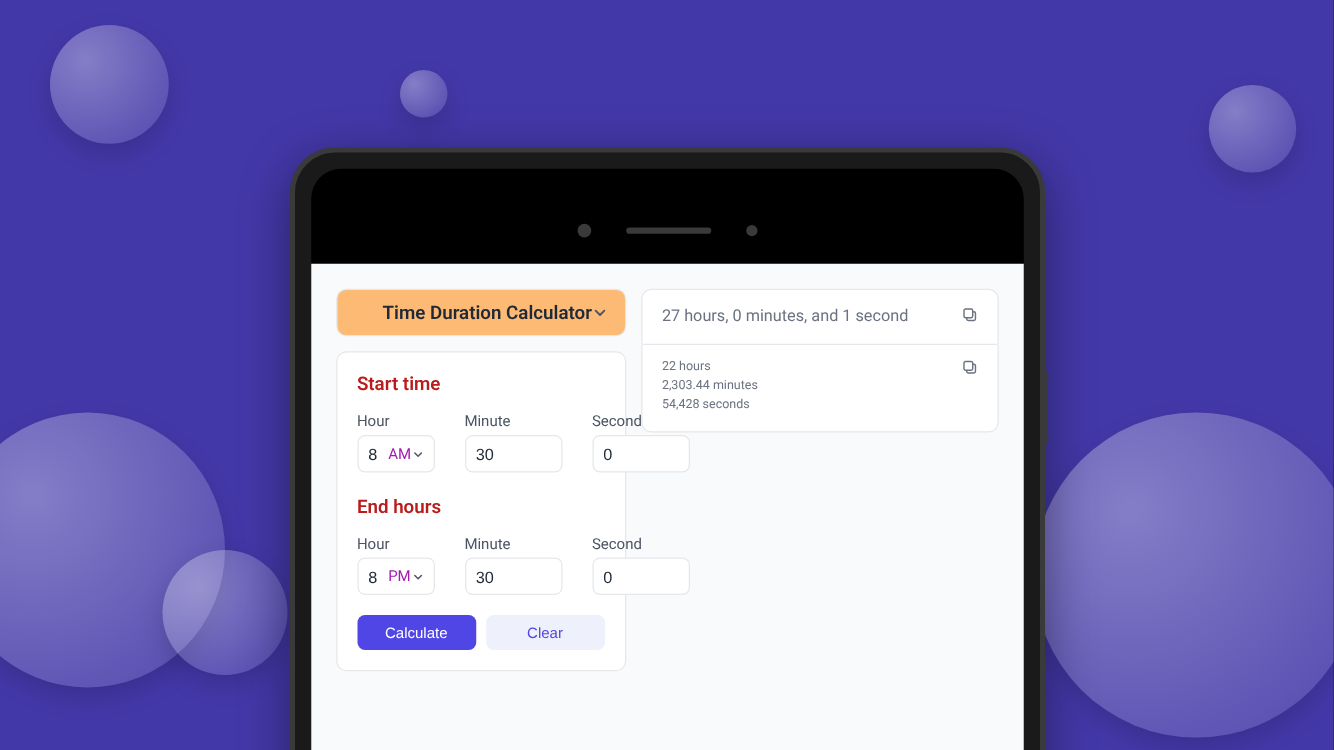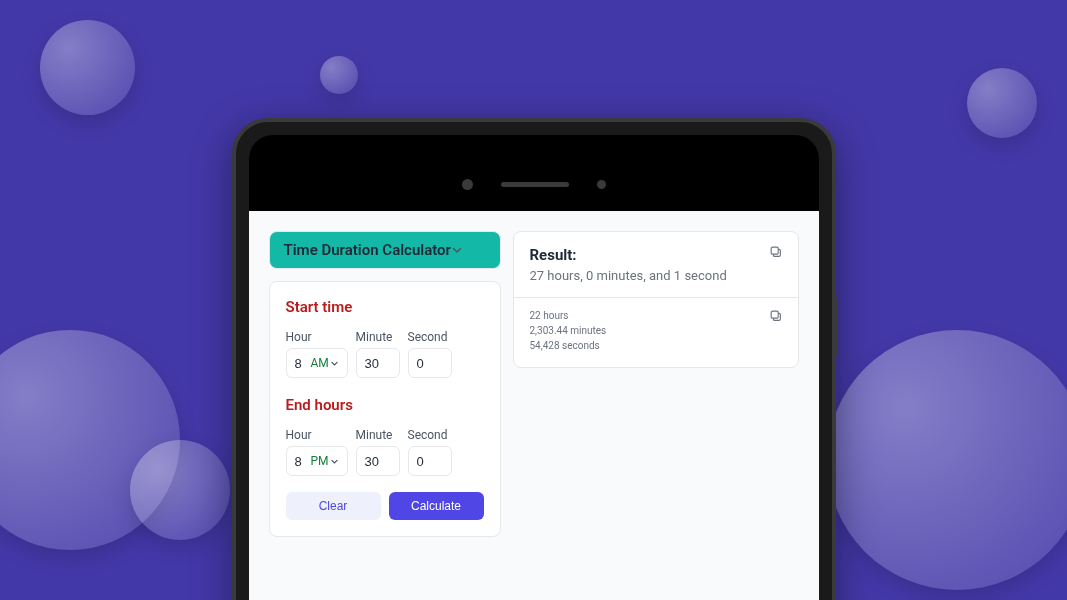--- a/index.html
+++ b/index.html
@@ -72,26 +72,26 @@
   }
 
   .left-col {
     width: 232px;
     display: flex;
     flex-direction: column;
     gap: 12px;
   }
 
   .selector {
-    background: #14b8a6;
+    background: #fdba74;
     border: 1px solid #e5e7eb;
     border-radius: 8px;
     padding: 9px 14px;
     display: flex;
-    justify-content: flex-start;
+    justify-content: flex-end;
     align-items: center;
     cursor: pointer;
   }
   .selector span { font-size: 15px; font-weight: 600; color: #1f2937; }
   .chev svg { display: block; }
 
   .card {
     background: #fff;
     border: 1px solid #e5e7eb;
     border-radius: 8px;
@@ -99,50 +99,50 @@
   }
 
   .section-label {
     font-size: 15px;
     font-weight: 600;
     color: #b91c1c;
     margin-bottom: 14px;
   }
   .row {
     display: flex;
-    gap: 8px;
+    gap: 24px;
   }
   .field-group { display: flex; flex-direction: column; }
   .field-label {
     font-size: 12px;
     color: #4b5563;
     margin-bottom: 4px;
   }
   .input-wrap {
     display: flex;
     border: 1px solid #e5e7eb;
     border-radius: 6px;
     background: #fff;
     height: 30px;
     align-items: center;
   }
   .hour-wrap { width: 62px; padding: 0 6px 0 8px; gap: 2px; }
-  .min-wrap, .sec-wrap { width: 44px; padding: 0 8px; }
+  .min-wrap, .sec-wrap { width: 78px; padding: 0 8px; }
   .input-wrap input {
     border: none;
     outline: none;
     width: 100%;
     font-size: 13px;
     color: #1f2937;
     background: transparent;
   }
   .hour-wrap input { width: 14px; }
   .ampm {
     font-size: 12px;
-    color: #15803d;
+    color: #a21caf;
     display: flex;
     align-items: center;
     gap: 1px;
   }
   .endspacer { height: 18px; }
 
   .buttons { display: flex; gap: 8px; margin-top: 16px; }
   .btn {
     flex: 1;
     height: 28px;
@@ -292,36 +292,35 @@
             </div>
             <div class="field-group">
               <div class="field-label">Second</div>
               <div class="input-wrap sec-wrap">
                 <input value="0" style="">
               </div>
             </div>
           </div>
 
           <div class="buttons">
+            <button class="btn btn-calc">Calculate</button>
             <button class="btn btn-clear">Clear</button>
-            <button class="btn btn-calc">Calculate</button>
           </div>
         </div>
       </div>
 
       <div class="right-col">
         <div class="result-card">
           <div class="result-top">
             <div class="copy-btn">
               <svg width="14" height="14" viewBox="0 0 16 16">
                 <rect x="5" y="5" width="8" height="8" rx="1.5" stroke="#6b7280" stroke-width="1.3" fill="none"></rect>
                 <rect x="2.5" y="2.5" width="8" height="8" rx="1.5" stroke="#6b7280" stroke-width="1.3" fill="#fff"></rect>
               </svg>
             </div>
-            <div class="result-title">Result:</div>
             <div class="result-main">27 hours, 0 minutes, and 1 second</div>
           </div>
           <div class="result-bottom">
             <div class="copy-btn" style="top:8px">
               <svg width="14" height="14" viewBox="0 0 16 16">
                 <rect x="5" y="5" width="8" height="8" rx="1.5" stroke="#6b7280" stroke-width="1.3" fill="none"></rect>
                 <rect x="2.5" y="2.5" width="8" height="8" rx="1.5" stroke="#6b7280" stroke-width="1.3" fill="#fff"></rect>
               </svg>
             </div>
             <div>22 hours</div>

